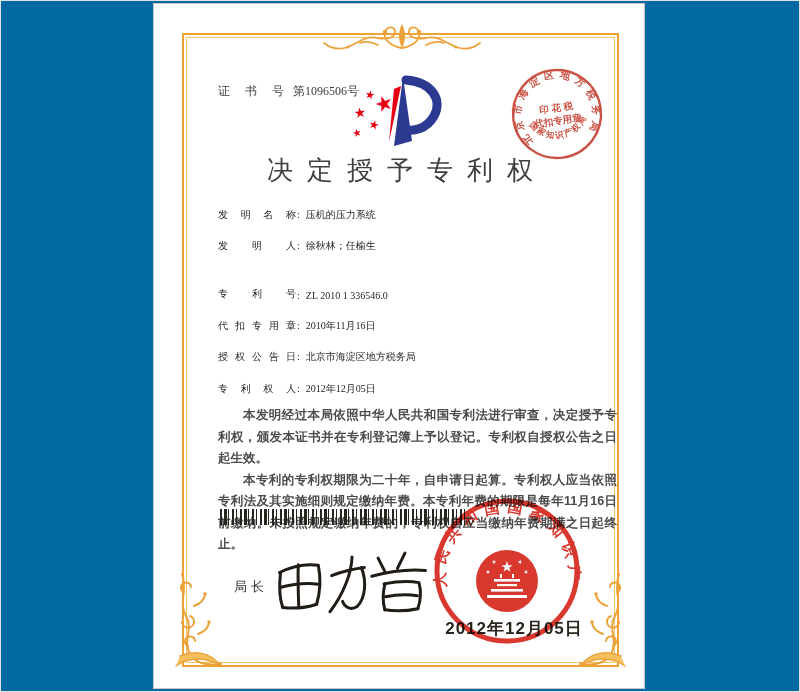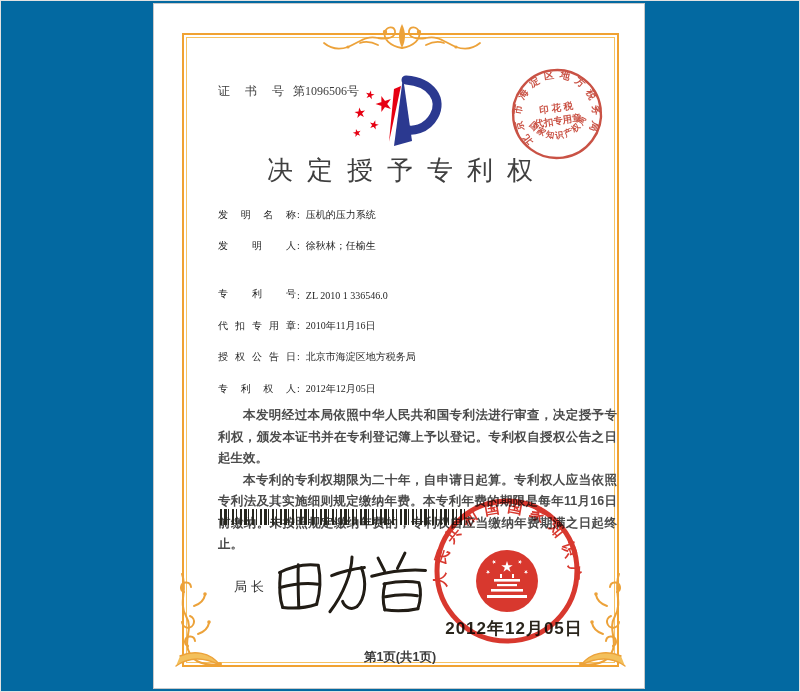--- a/index.html
+++ b/index.html
@@ -231,16 +231,15 @@
           <rect x="-13" y="-2" width="26" height="2.6" fill="#ffffff"></rect>
           <rect x="-10" y="3" width="20" height="2.2" fill="#ffffff"></rect>
           <rect x="-16" y="8" width="32" height="2.6" fill="#ffffff"></rect>
           <rect x="-20" y="14" width="40" height="3" fill="#ffffff"></rect>
           <rect x="-7" y="-7" width="2" height="4" fill="#ffffff"></rect>
           <rect x="5" y="-7" width="2" height="4" fill="#ffffff"></rect>
         </g>
       </svg>
     </div>
 
-    <div class="page-footer">第1页(共1页)</div>
 
   </div>
 </div>
 
 </body></html>

